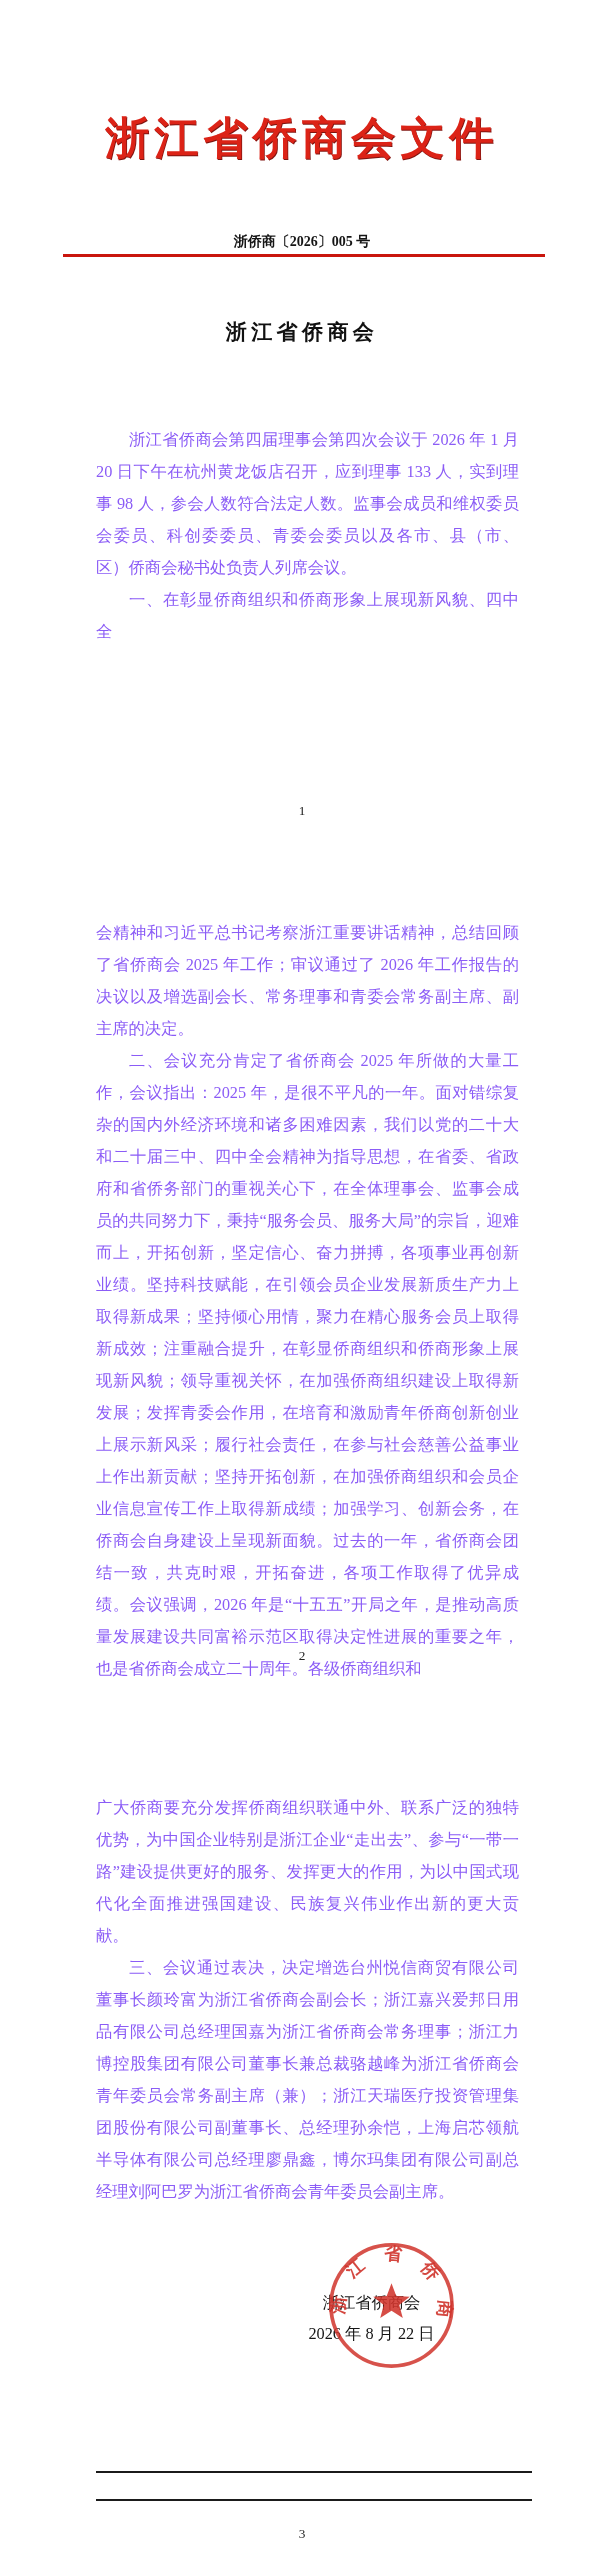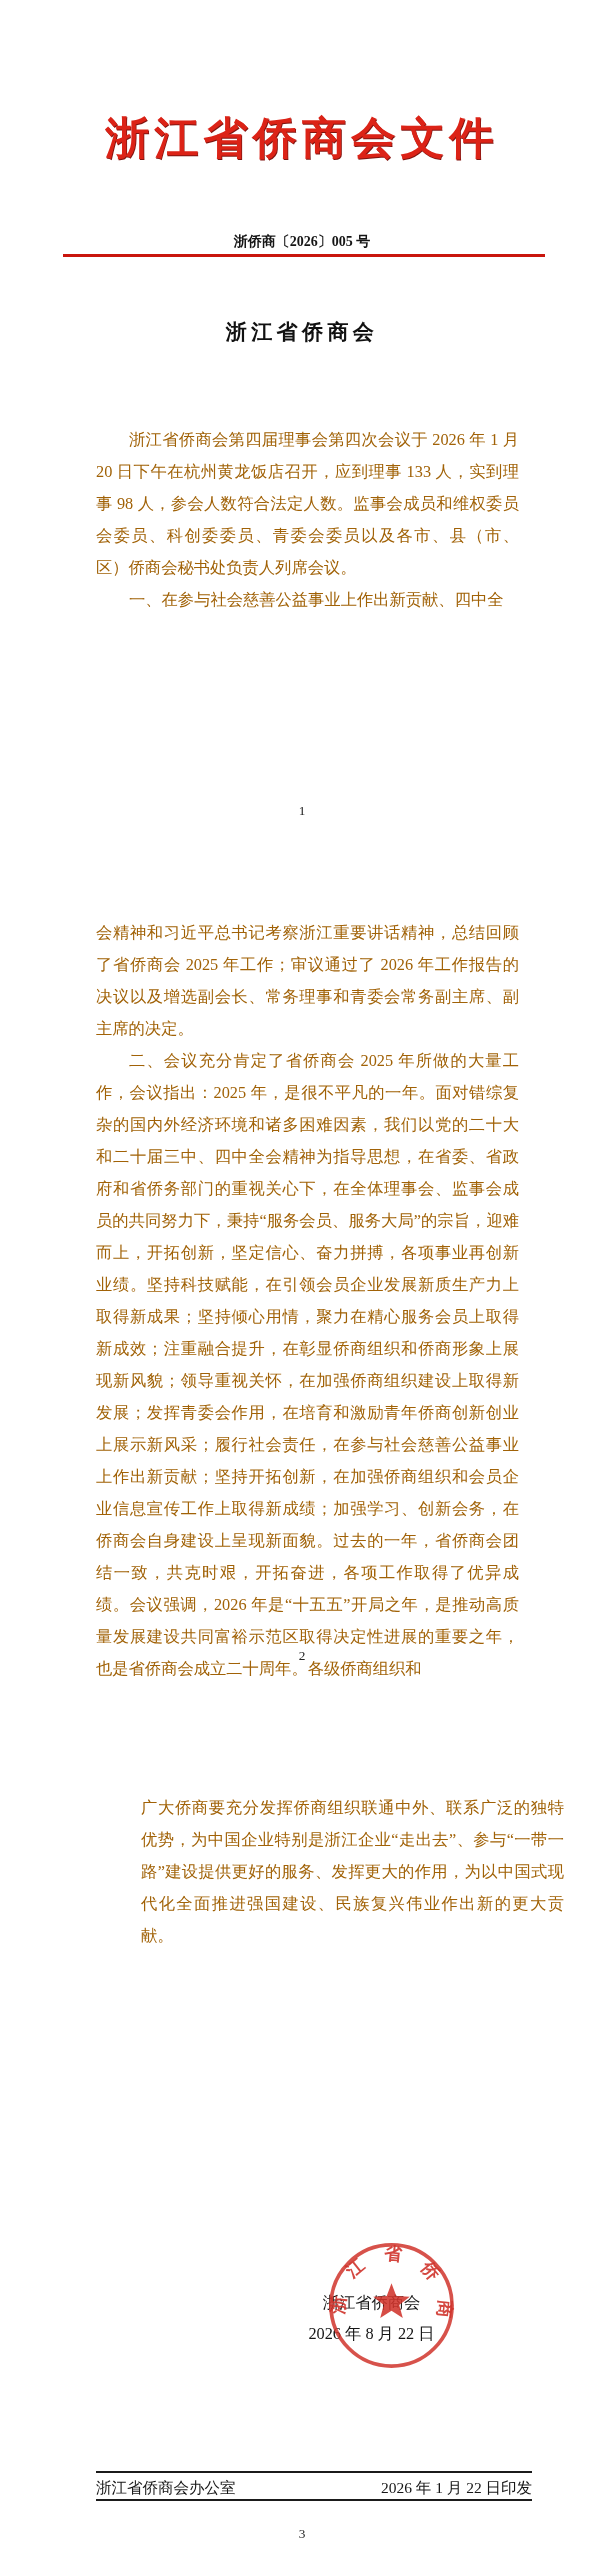--- a/index.html
+++ b/index.html
@@ -40,21 +40,21 @@
     font-size:21px; font-weight:bold; color:#111;
     white-space:nowrap;
   }
   .doc-title.t1 { top:318px; letter-spacing:4.4px; }
   .doc-title.t2 { top:359px; letter-spacing:0.7px; }
 
   .body-block {
     left:96px; width:423px;
     font-size:16.3px; line-height:32px;
     text-align:justify;
-    color:#a16207;
+    color:#8b5cf6;
   }
   .body-block p { margin:0; padding:0; }
   .body-block p.indent { text-indent:33px; }
 
   .page-num {
     left:0; width:100%;
     text-align:center;
     font-size:13.3px; line-height:15px;
     color:#222;
   }
@@ -90,50 +90,47 @@
   <div class="abs header-banner">浙江省侨商会文件</div>
 
   <div class="abs doc-number">浙侨商〔2026〕005 号</div>
 
   <div class="abs red-rule"></div>
 
   <div class="abs doc-title t1">浙江省侨商会</div>
 
   <div class="abs body-block" style="top:424px;">
     <p class="indent">浙江省侨商会第四届理事会第四次会议于 2026 年 1 月 20 日下午在杭州黄龙饭店召开，应到理事 133 人，实到理事 98 人，参会人数符合法定人数。监事会成员和维权委员会委员、科创委委员、青委会委员以及各市、县（市、区）侨商会秘书处负责人列席会议。</p>
-    <p class="indent">一、在参与社会慈善公益事业上作出新贡献、四中全</p>
+    <p class="indent">一、在彰显侨商组织和侨商形象上展现新风貌、四中全</p>
   </div>
   <div class="abs page-num pn1">1</div>
 
   <div class="abs body-block" style="top:917px;">
     <p>会精神和习近平总书记考察浙江重要讲话精神，总结回顾了省侨商会 2025 年工作；审议通过了 2026 年工作报告的决议以及增选副会长、常务理事和青委会常务副主席、副主席的决定。</p>
     <p class="indent">二、会议充分肯定了省侨商会 2025 年所做的大量工作，会议指出：2025 年，是很不平凡的一年。面对错综复杂的国内外经济环境和诸多困难因素，我们以党的二十大和二十届三中、四中全会精神为指导思想，在省委、省政府和省侨务部门的重视关心下，在全体理事会、监事会成员的共同努力下，秉持“服务会员、服务大局”的宗旨，迎难而上，开拓创新，坚定信心、奋力拼搏，各项事业再创新业绩。坚持科技赋能，在引领会员企业发展新质生产力上取得新成果；坚持倾心用情，聚力在精心服务会员上取得新成效；注重融合提升，在彰显侨商组织和侨商形象上展现新风貌；领导重视关怀，在加强侨商组织建设上取得新发展；发挥青委会作用，在培育和激励青年侨商创新创业上展示新风采；履行社会责任，在参与社会慈善公益事业上作出新贡献；坚持开拓创新，在加强侨商组织和会员企业信息宣传工作上取得新成绩；加强学习、创新会务，在侨商会自身建设上呈现新面貌。过去的一年，省侨商会团结一致，共克时艰，开拓奋进，各项工作取得了优异成绩。会议强调，2026 年是“十五五”开局之年，是推动高质量发展建设共同富裕示范区取得决定性进展的重要之年，也是省侨商会成立二十周年。各级侨商组织和</p>
   </div>
   <div class="abs page-num pn2">2</div>
 
-  <div class="abs body-block" style="top:1792px;margin-left:45px;">
+  <div class="abs body-block" style="top:1792px;">
     <p>广大侨商要充分发挥侨商组织联通中外、联系广泛的独特优势，为中国企业特别是浙江企业“走出去”、参与“一带一路”建设提供更好的服务、发挥更大的作用，为以中国式现代化全面推进强国建设、民族复兴伟业作出新的更大贡献。</p>
+    <p class="indent">三、会议通过表决，决定增选台州悦信商贸有限公司董事长颜玲富为浙江省侨商会副会长；浙江嘉兴爱邦日用品有限公司总经理国嘉为浙江省侨商会常务理事；浙江力博控股集团有限公司董事长兼总裁骆越峰为浙江省侨商会青年委员会常务副主席（兼）；浙江天瑞医疗投资管理集团股份有限公司副董事长、总经理孙余恺，上海启芯领航半导体有限公司总经理廖鼎鑫，博尔玛集团有限公司副总经理刘阿巴罗为浙江省侨商会青年委员会副主席。</p>
   </div>
 
   <div class="abs sig-block">
     <div>浙江省侨商会</div>
     <div>2026 年 8 月 22 日</div>
   </div>
 
   <svg class="abs seal" width="127" height="127" viewBox="0 0 172 172" aria-hidden="true">
     <circle cx="86" cy="86" r="82" fill="none" stroke="#d0342c" stroke-width="5" opacity="0.85"></circle>
     <path id="sealArc" d="M 24,104 A 64 64 0 1 1 148,104" fill="none"></path>
     <text fill="#d0342c" font-size="24" font-weight="bold" opacity="0.9" letter-spacing="10">
       <textPath href="#sealArc" startOffset="6">浙 江 省 侨 商 会</textPath>
     </text>
     <polygon points="86,56 92.5,73.1 110.7,74 96.5,85.4 101.3,103 86,93 70.7,103 75.5,85.4 61.3,74 79.5,73.1" fill="#d0342c" opacity="0.88"></polygon>
   </svg>
 
   <div class="abs footer-rule-top"></div>
-  <div class="abs footer-row">
-    <span>浙江省侨商会办公室</span>
-    <span>2026 年 1 月 22 日印发</span>
-  </div>
   <div class="abs footer-rule-bottom"></div>
   <div class="abs page-num pn3">3</div>
 
 </div>
 
 
 </body></html>

